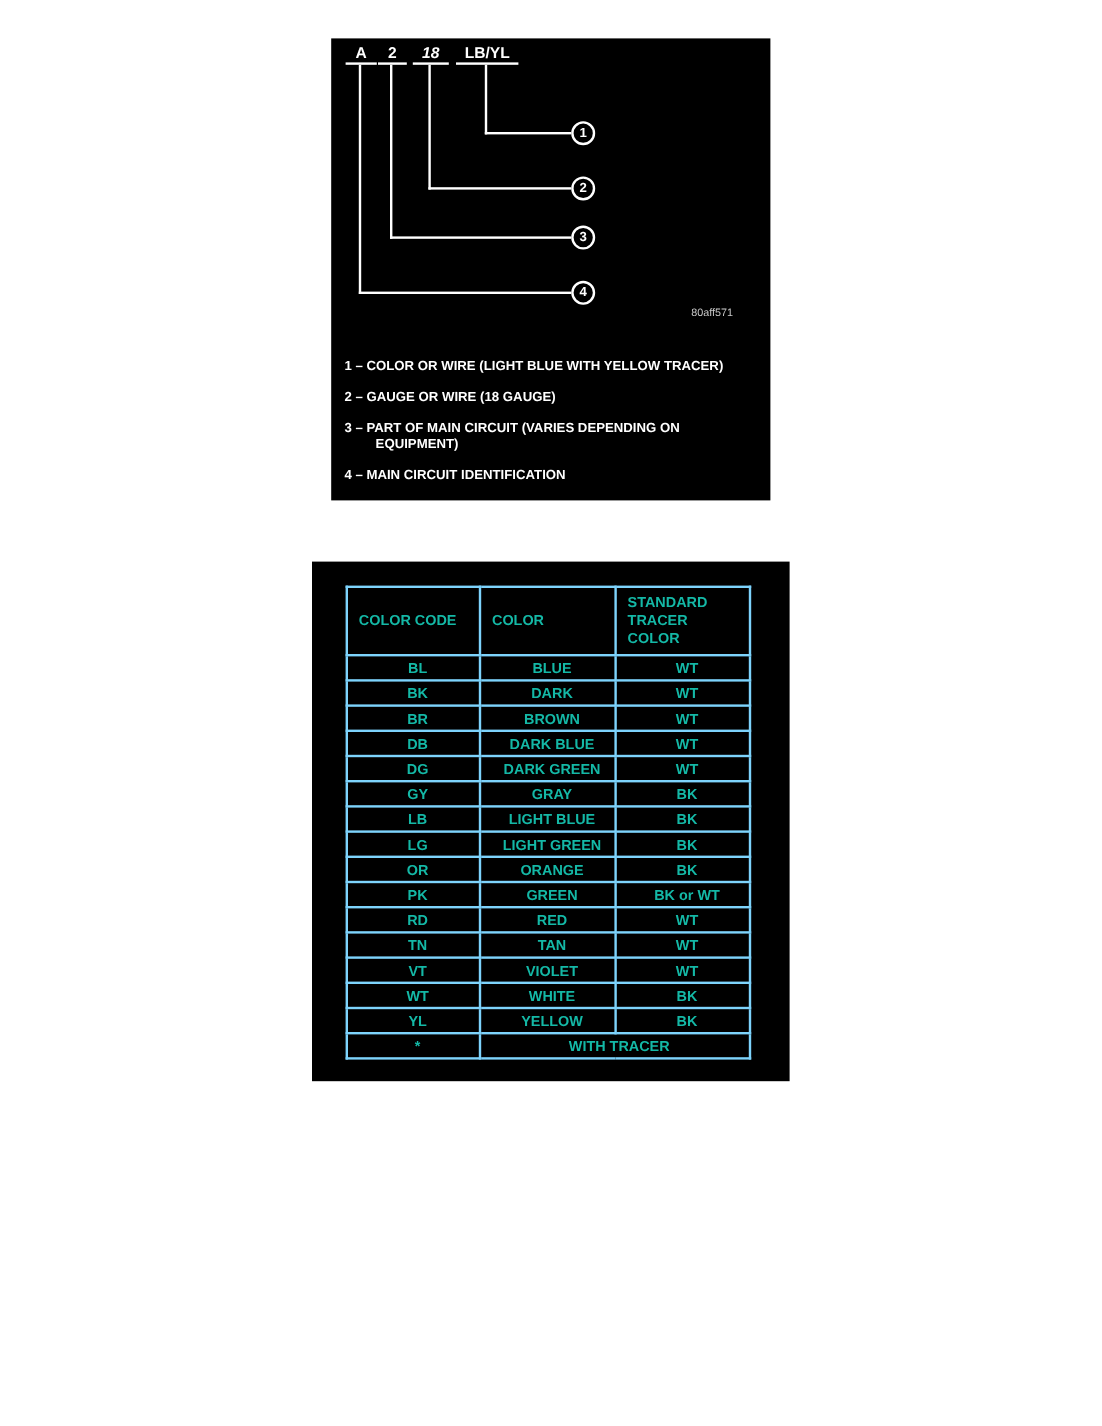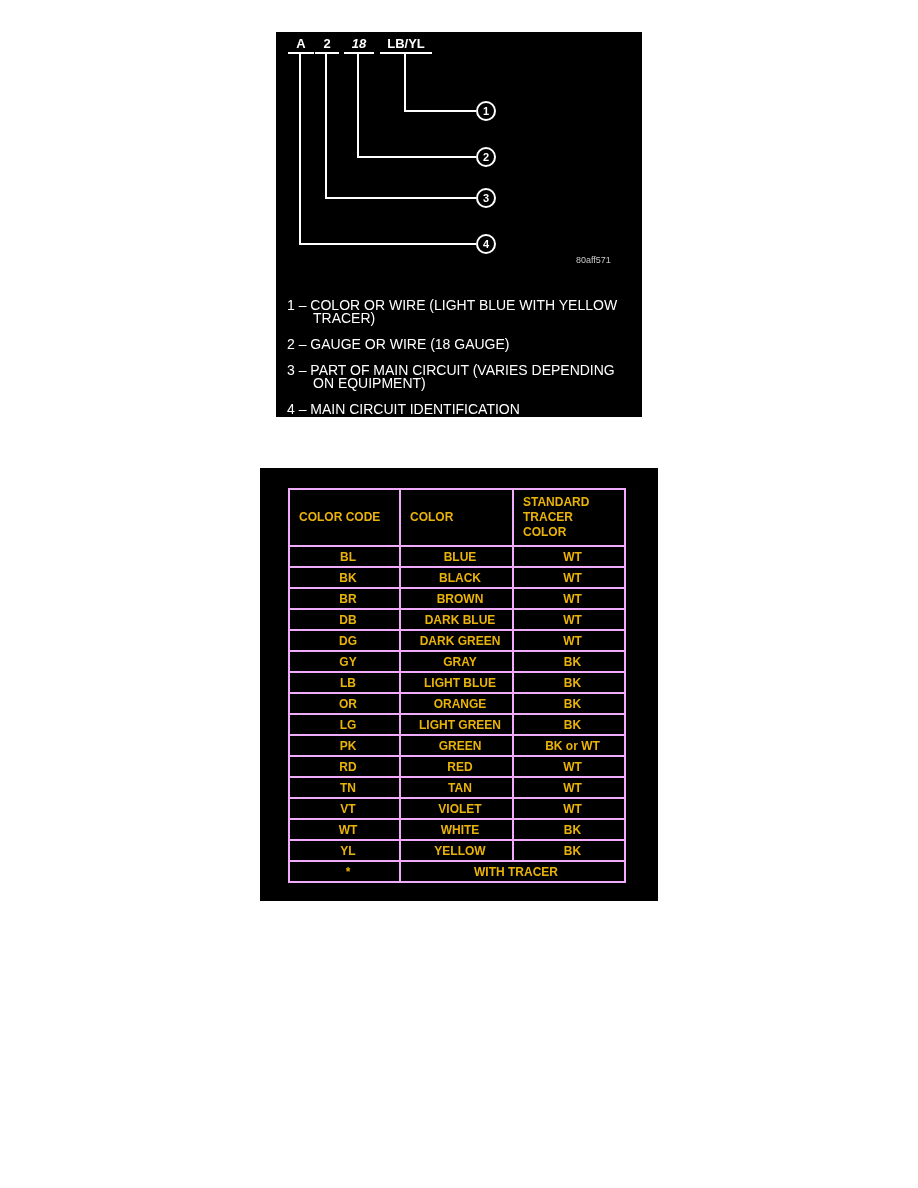--- a/index.html
+++ b/index.html
@@ -28,28 +28,28 @@
   .hl-4{left:23px;top:211px;width:177px;}
 
   .callout{position:absolute;left:200px;width:16px;height:16px;border:2px solid #ffffff;
            border-radius:50%;text-align:center;font-size:11px;font-weight:bold;line-height:16px;color:#fff;}
   .co-1{top:69px;} .co-2{top:115px;} .co-3{top:156px;} .co-4{top:202px;}
 
   .watermark{position:absolute;left:300px;top:223px;width:54px;font-size:9px;color:#c8c8c8;
              text-align:left;letter-spacing:0;}
 
   .legend{position:absolute;left:11px;top:267px;width:346px;}
-  .legend-item{font-size:14px;font-weight:normal;line-height:13px;color:#ffffff;
+  .legend-item{font-size:11px;font-weight:bold;line-height:13px;color:#ffffff;
                padding-left:26px;text-indent:-26px;margin-bottom:13px;}
 
   
   .table-panel{left:260px;top:468px;width:398px;height:433px;}
   table.color-table{position:absolute;left:28px;top:20px;width:336px;border-collapse:collapse;
                     table-layout:fixed;background:#000;}
-  .color-table th,.color-table td{border:2px solid #f0abfc;color:#eab308;text-align:left;
+  .color-table th,.color-table td{border:2px solid #7dd3fc;color:#14b8a6;text-align:left;
                     font-weight:bold;font-family:"Liberation Sans",sans-serif;overflow:hidden;}
   .color-table th{font-size:12px;line-height:15px;height:51px;padding:2px 4px 2px 9px;vertical-align:middle;}
   .color-table td{font-size:12px;line-height:16px;height:17px;padding:1px 2px 1px 9px;vertical-align:middle;text-align:center;}
   .th-inner{display:inline-block;}
   .th-tracer .th-inner{width:86px;}
   .col-code{width:111px;} .col-color{width:113px;} .col-tracer{width:112px;}
 </style>
 </head>
 <body>
 
@@ -101,21 +101,21 @@
         </tr>
       </thead>
       <tbody>
         <tr>
           <td>BL</td>
           <td>BLUE</td>
           <td>WT</td>
         </tr>
         <tr>
           <td>BK</td>
-          <td>BLACK</td>
+          <td>DARK</td>
           <td>WT</td>
         </tr>
         <tr>
           <td>BR</td>
           <td>BROWN</td>
           <td>WT</td>
         </tr>
         <tr>
           <td>DB</td>
           <td>DARK BLUE</td>
@@ -130,27 +130,27 @@
           <td>GY</td>
           <td>GRAY</td>
           <td>BK</td>
         </tr>
         <tr>
           <td>LB</td>
           <td>LIGHT BLUE</td>
           <td>BK</td>
         </tr>
         <tr>
-          <td>OR</td>
-          <td>ORANGE</td>
+          <td>LG</td>
+          <td>LIGHT GREEN</td>
           <td>BK</td>
         </tr>
         <tr>
-          <td>LG</td>
-          <td>LIGHT GREEN</td>
+          <td>OR</td>
+          <td>ORANGE</td>
           <td>BK</td>
         </tr>
         <tr>
           <td>PK</td>
           <td>GREEN</td>
           <td>BK or WT</td>
         </tr>
         <tr>
           <td>RD</td>
           <td>RED</td>

